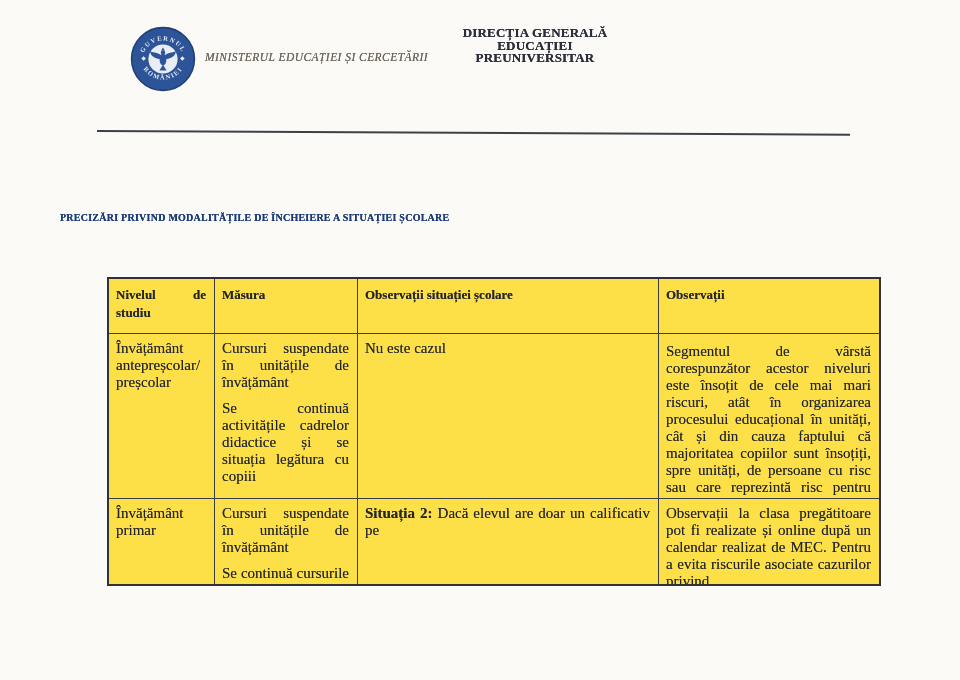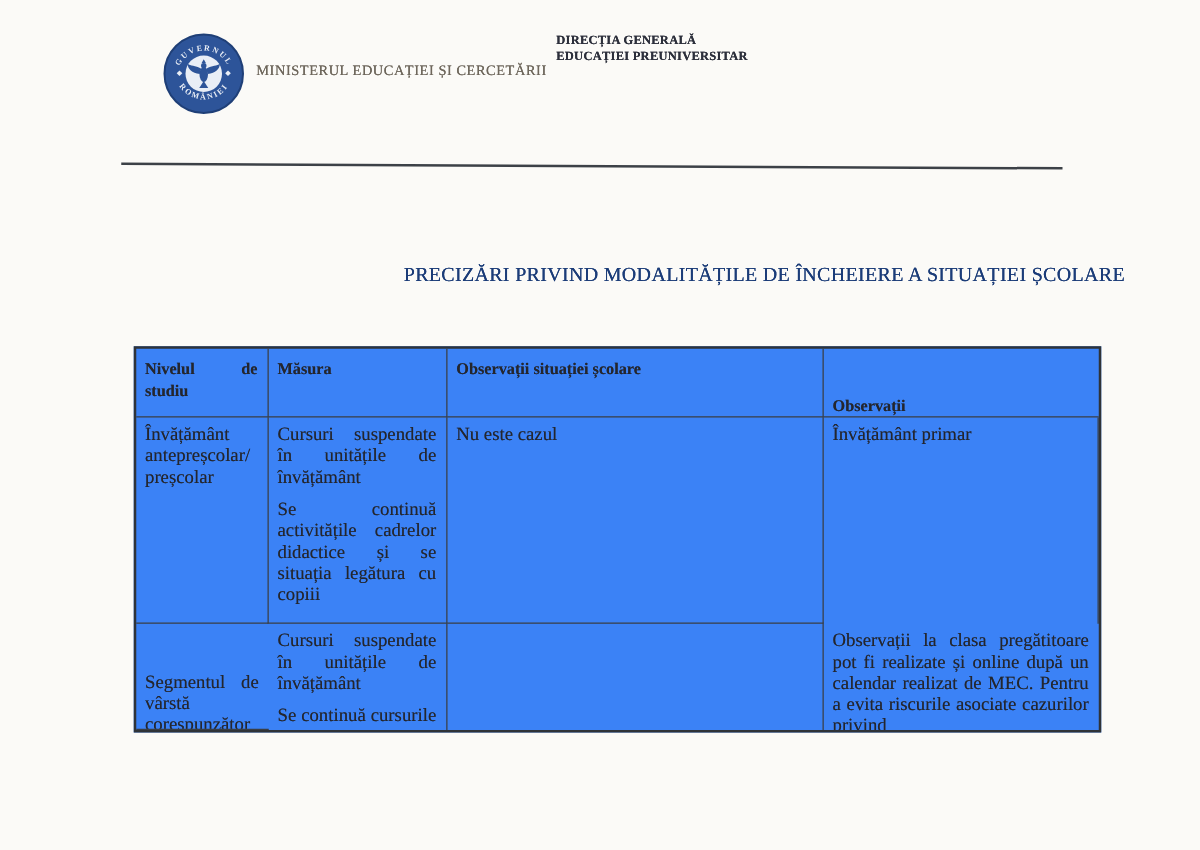--- a/index.html
+++ b/index.html
@@ -18,75 +18,76 @@
   .seal {
     position: absolute; left: 130px; top: 26px;
     width: 66px; height: 66px;
   }
   .ministry {
     position: absolute; left: 205px; top: 51px;
     font-size: 11.5px; letter-spacing: .45px;
     color: #6e675c;
     text-shadow: 0 0 .3px #6e675c;
     white-space: nowrap;
+    font-style: italic;
   }
   .department {
     position: absolute; left: 445px; top: 27px; width: 180px;
-    text-align: left;
-    font-size: 10px; font-weight: bold; line-height: 12.5px;
+    text-align: center;
+    font-size: 13px; font-weight: bold; line-height: 12.5px;
     letter-spacing: .2px;
     color: #2c2f3b;
     text-shadow: 0 0 .3px #2c2f3b;
   }
   .rule {
     position: absolute; left: 97px; top: 130px;
     width: 753px; height: 2.4px;
     background: #3c4147;
     transform: rotate(.28deg);
     transform-origin: left center;
   }
 
   
   .title {
     position: absolute; left: 60px; top: 212px; width: 840px;
-    text-align: right;
-    font-size: 16px; font-weight: normal;
+    text-align: left;
+    font-size: 10px; font-weight: bold;
     letter-spacing: .25px;
     color: #1b3c78;
     text-shadow: 0 0 .4px #1b3c78;
   }
 
   
   .grid {
     position: absolute; left: 107px; top: 277px;
     display: grid;
     grid-template-columns: 106px 143px 301px 220px;
     grid-template-rows: 55px 165px 85px;
     border: 2px solid #2f3338;
-    background: #3b82f6;
+    background: #fde047;
   }
   .cell {
     padding: 6px 8px 0 7px;
     overflow: hidden;
     font-size: 15px; line-height: 17px;
     color: #24262d;
     text-shadow: 0 0 .35px rgba(32,34,44,.6);
     border-right: 1.5px solid #3a3e44;
     border-bottom: 1.5px solid #3a3e44;
   }
   .cell.last-col { border-right: none; }
   .cell.last-row { border-bottom: none; }
   .cell.head {
     font-weight: bold; font-size: 13px; line-height: 17.5px;
     padding-top: 7px;
   }
   .cell p { margin: 0 0 9px 0; }
   .just { text-align: justify; }
   .just-all { text-align: justify; text-align-last: justify; }
-  .pad-top { padding-top: 9px; margin-top: 30px; }
+  .pad-top { padding-top: 9px; }
   b { font-weight: bold; }
 </style>
 </head>
 <body>
 
 <div class="page">
 
   <div class="seal">
     <svg viewBox="0 0 66 66" width="66" height="66">
       <defs>
@@ -136,31 +137,32 @@
     <div class="cell">
       <p>Învățământ antepreșcolar/ preșcolar</p>
     </div>
     <div class="cell just">
       <p>Cursuri suspendate în unitățile de învățământ</p>
       <p>Se continuă activitățile cadrelor didactice și se situația legătura cu copiii</p>
     </div>
     <div class="cell">
       <p>Nu este cazul</p>
     </div>
+    <div class="cell just last-col pad-top">
+      <p>Segmentul de vârstă corespunzător acestor niveluri este însoțit de cele mai mari riscuri, atât în organizarea procesului educațional în unități, cât și din cauza faptului că majoritatea copiilor sunt însoțiți, spre unități, de persoane cu risc sau care reprezintă risc pentru contacte în cadrul unităților de învățământ.</p>
+    </div>
+
     <div class="cell last-row">
       <p>Învățământ primar</p>
-    </div>
-
-    <div class="cell just last-col pad-top">
-      <p>Segmentul de vârstă corespunzător acestor niveluri este însoțit de cele mai mari riscuri, atât în organizarea procesului educațional în unități, cât și din cauza faptului că majoritatea copiilor sunt însoțiți, spre unități, de persoane cu risc sau care reprezintă risc pentru contacte în cadrul unităților de învățământ.</p>
     </div>
     <div class="cell just last-row">
       <p>Cursuri suspendate în unitățile de învățământ</p>
       <p class="just-all">Se continuă cursurile</p>
     </div>
     <div class="cell just last-row">
+      <p class="just-all"><b>Situația 2:</b><span> Dacă elevul are doar un calificativ pe</span></p>
     </div>
     <div class="cell just-all last-col last-row">
       <p>Observații la clasa pregătitoare pot fi realizate și online după un calendar realizat de MEC. Pentru a evita riscurile asociate cazurilor privind</p>
     </div>
 
   </div>
 </div>
 
 </body></html>

